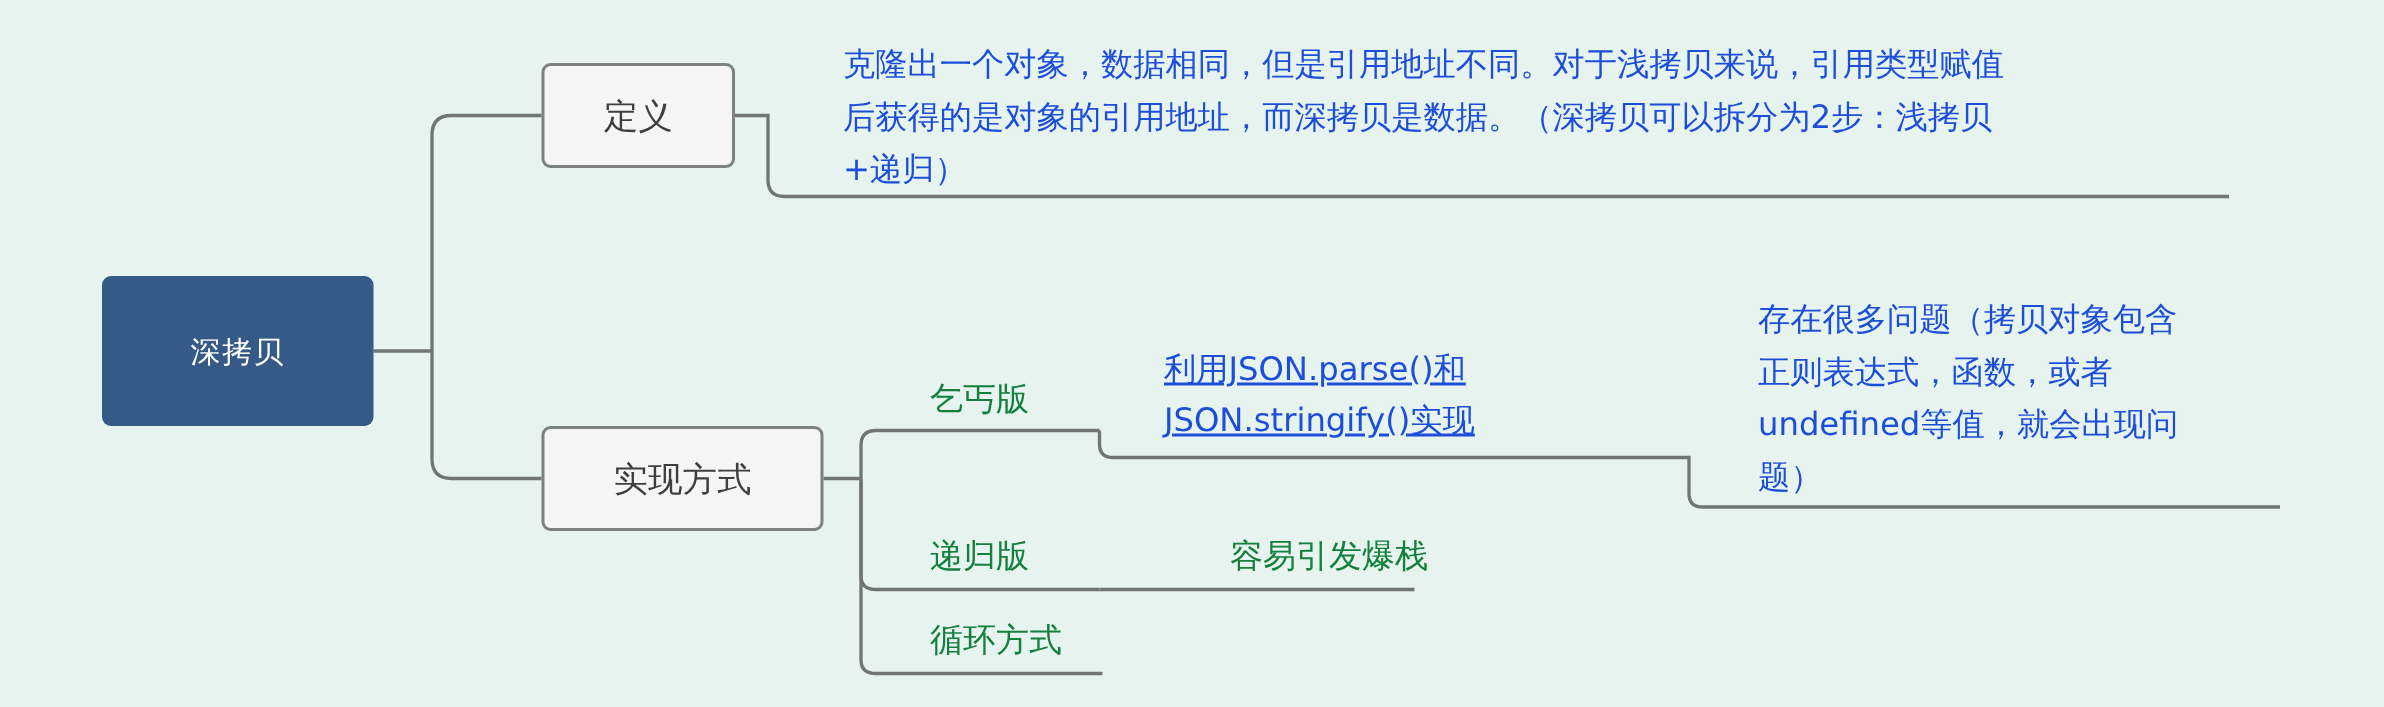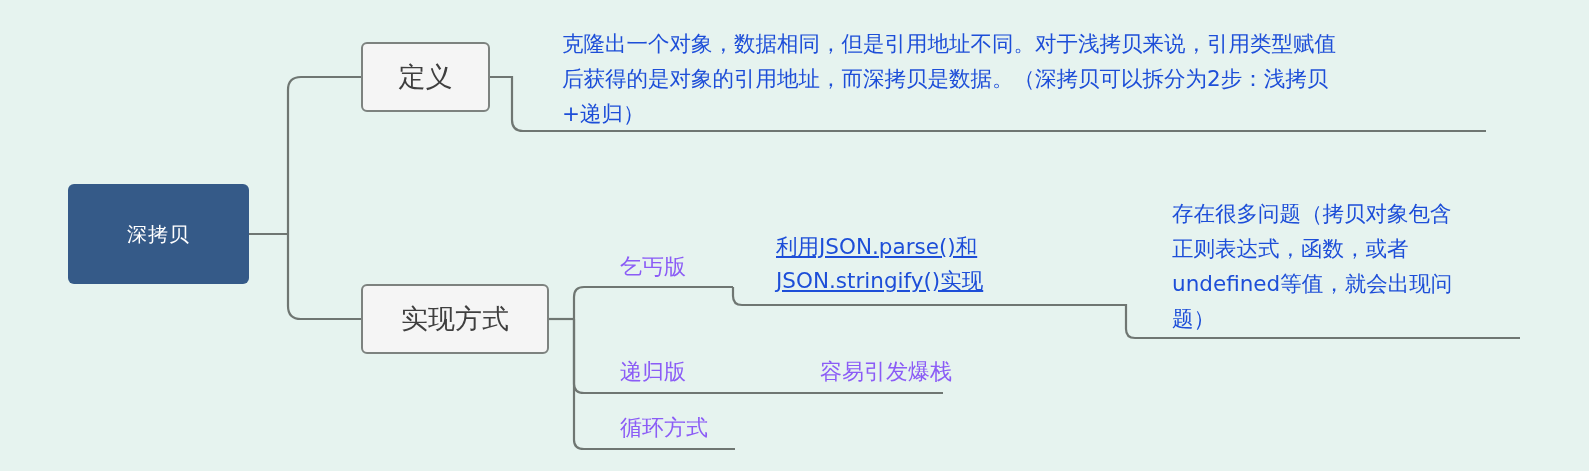--- a/index.html
+++ b/index.html
@@ -13,25 +13,25 @@
   svg.links { position: absolute; left: 0; top: 0; width: 1589px; height: 471px; }
   svg.links path { fill: none; stroke: #6f7672; stroke-width: 2.2; }
   .node { position: absolute; box-sizing: border-box; display: flex; align-items: center; justify-content: center; }
   .root {
     left: 68px; top: 184px; width: 181px; height: 100px;
     background: #355a88; border-radius: 6px;
     color: #ffffff; font-size: 20px; letter-spacing: 1px;
   }
   .main-topic {
     background: #f5f5f5; border: 2px solid #7d827f; border-radius: 6px;
-    font-size: 27px; color: #3f3f3f;
+    font-size: 23px; color: #3f3f3f;
   }
   .t-def  { left: 361px; top: 42px;  width: 129px; height: 70px; }
   .t-impl { left: 361px; top: 284px; width: 188px; height: 70px; }
-  .sub { position: absolute; font-size: 22px; color: #8b5cf6; line-height: 34px; white-space: nowrap; }
+  .sub { position: absolute; font-size: 22px; color: #15803d; line-height: 34px; white-space: nowrap; }
   .text-block { position: absolute; font-size: 21.5px; color: #1d4ed8; line-height: 35px; }
 </style>
 </head>
 <body>
 
 <svg class="links" viewBox="0 0 1589 471">
 
   <path d="M249 234 H288"></path>
   <path d="M288 234 V90 Q288 77 301 77 H361"></path>
   <path d="M288 234 V306 Q288 319 301 319 H361"></path>

